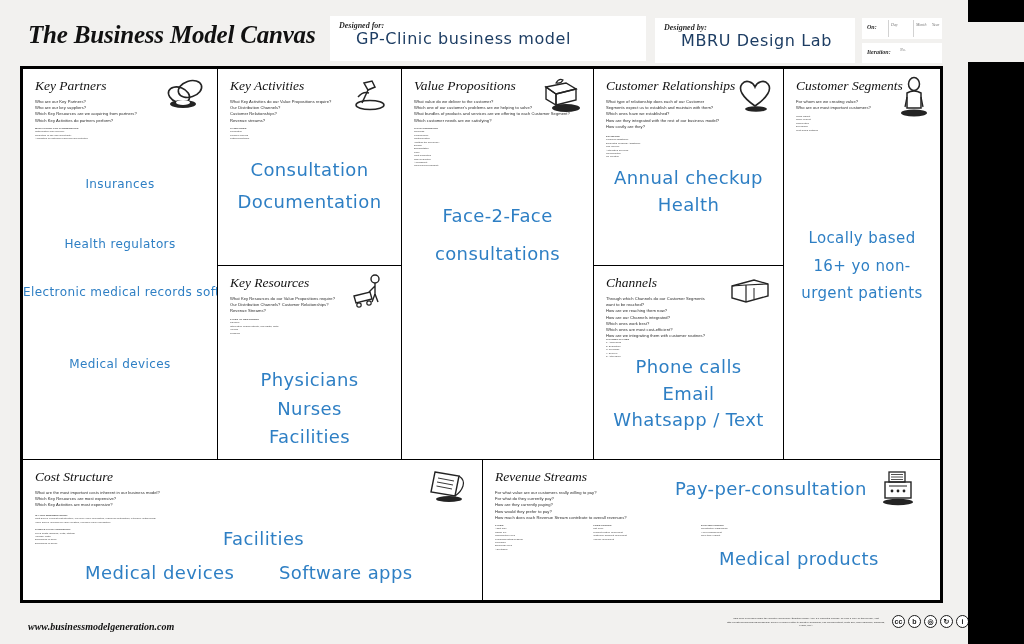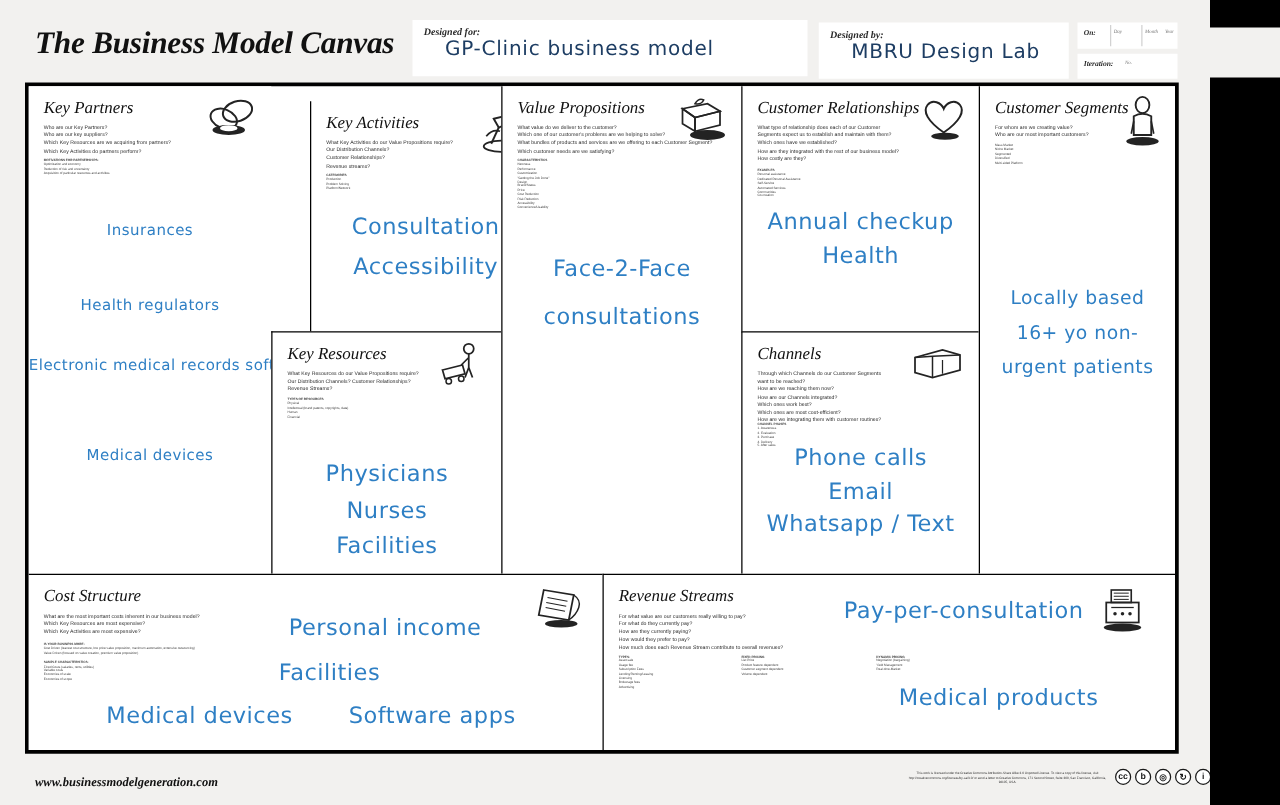--- a/index.html
+++ b/index.html
@@ -266,40 +266,40 @@
         <div style="white-space:pre-line;">Optimization and economy
 Reduction of risk and uncertainty
 Acquisition of particular resources and activities</div>
       </div>
       <div class="hw" style="top:108px;">Insurances</div>
       <div class="hw" style="top:168px;">Health regulators</div>
       <div class="hw" style="top:216px;">Electronic medical records software</div>
       <div class="hw" style="top:288px;">Medical devices</div>
     </div>
 
-    <div class="cell bl" style="left:194px; top:12px; width:184px; height:196px;margin-left:31px;">
+    <div class="cell bl" style="left:194px; top:0px; width:184px; height:196px;">
       <div class="cell-title">Key Activities</div>
       <svg class="cell-icon" style="left:130px; top:8px;" width="46" height="36" viewBox="0 0 46 36">
         <path d="M16 6 L24 4 L27 10 L20 13 Z" fill="none" stroke="#111" stroke-width="1.5"></path>
         <path d="M20 13 L14 26" stroke="#111" stroke-width="1.5" fill="none"></path>
         <ellipse cx="22" cy="28" rx="14" ry="4.5" fill="none" stroke="#111" stroke-width="1.5"></ellipse>
         <path d="M10 20 q5 -6 11 -4" stroke="#111" stroke-width="1.4" fill="none"></path>
       </svg>
       <div class="cell-q" style="top:30px; width:166px; white-space:pre-line;">What Key Activities do our Value Propositions require?
 Our Distribution Channels?
 Customer Relationships?
 Revenue streams?</div>
       <div class="cell-fine" style="top:58px; width:160px;">
         <b>CATEGORIES</b>
         <div style="white-space:pre-line;">Production
 Problem Solving
 Platform/Network</div>
       </div>
       <div class="hw lg" style="top:90px;">Consultation</div>
-      <div class="hw lg" style="top:122px;">Accessibility</div>
+      <div class="hw lg" style="top:122px;">Documentation</div>
     </div>
 
     <div class="cell bl bt" style="left:194px; top:196px; width:184px; height:194px;">
       <div class="cell-title">Key Resources</div>
       <svg class="cell-icon" style="left:130px; top:6px;" width="48" height="40" viewBox="0 0 48 40">
         <circle cx="27" cy="7" r="4" fill="none" stroke="#111" stroke-width="1.4"></circle>
         <path d="M27 11 L27 22 M27 14 L21 20 M27 22 L24 30 M27 22 L30 30" stroke="#111" stroke-width="1.4" fill="none"></path>
         <path d="M6 24 L22 20 L24 27 L8 31 Z" fill="none" stroke="#111" stroke-width="1.4"></path>
         <circle cx="11" cy="33" r="2.2" fill="none" stroke="#111" stroke-width="1.2"></circle>
         <circle cx="21" cy="31" r="2.2" fill="none" stroke="#111" stroke-width="1.2"></circle>
@@ -438,21 +438,20 @@
       <div class="cell-fine" style="top:54px; width:290px;">
         <b>IS YOUR BUSINESS MORE:</b>
         <div style="white-space:pre-line;">Cost Driven (leanest cost structure, low price value proposition, maximum automation, extensive outsourcing)
 Value Driven (focused on value creation, premium value proposition)</div>
         <b style="display:block; margin-top:4px;">SAMPLE CHARACTERISTICS:</b>
         <div style="white-space:pre-line;">Fixed Costs (salaries, rents, utilities)
 Variable costs
 Economies of scale
 Economies of scope</div>
       </div>
-      <div class="hw lg left" style="left:208px; top:32px;">Personal income</div>
       <div class="hw lg left" style="left:200px; top:68px;">Facilities</div>
       <div class="hw lg left" style="left:62px; top:102px;">Medical devices</div>
       <div class="hw lg left" style="left:256px; top:102px;">Software apps</div>
     </div>
 
     <div class="cell bt bl" style="left:459px; top:390px; width:458px; height:141px;">
       <div class="cell-title">Revenue Streams</div>
       <svg class="cell-icon" style="left:390px; top:4px;" width="52" height="46" viewBox="0 0 52 46">
         <rect x="12" y="18" width="26" height="16" fill="none" stroke="#111" stroke-width="1.4"></rect>
         <rect x="16" y="8" width="16" height="10" fill="none" stroke="#111" stroke-width="1.3"></rect>

